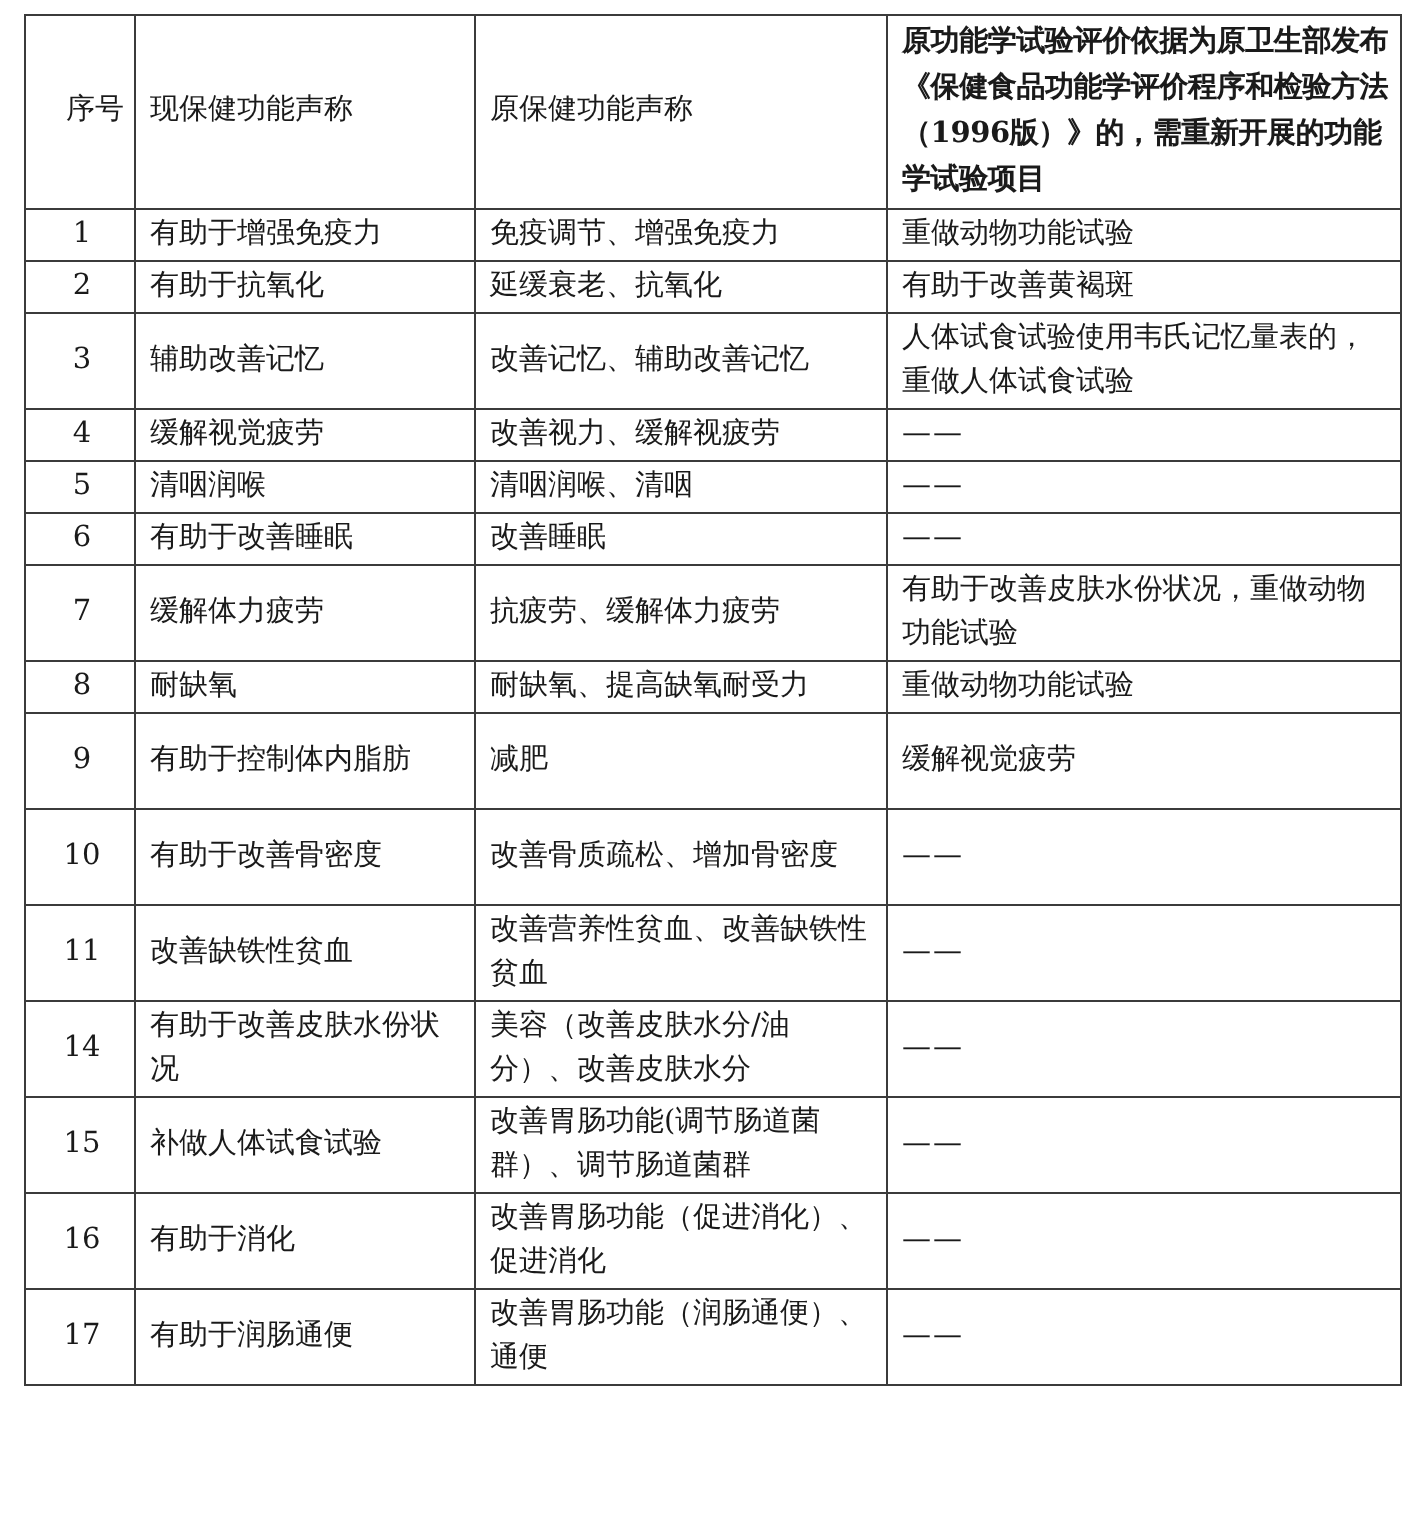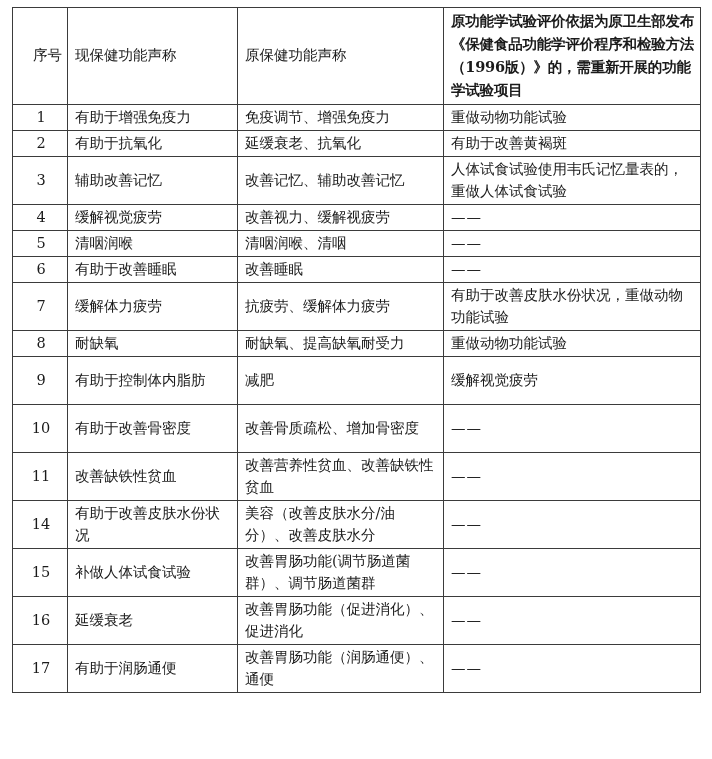--- a/index.html
+++ b/index.html
@@ -194,21 +194,21 @@
           <td class="note note-dash">——</td>
         </tr>
         <tr class="r2">
           <td class="idx">15</td>
           <td class="new-claim">补做人体试食试验</td>
           <td class="old-claim">改善胃肠功能(调节肠道菌群）、调节肠道菌群</td>
           <td class="note note-dash">——</td>
         </tr>
         <tr class="r2">
           <td class="idx">16</td>
-          <td class="new-claim">延缓衰老</td>
+          <td class="new-claim">有助于消化</td>
           <td class="old-claim">改善胃肠功能（促进消化）、促进消化</td>
           <td class="note note-dash">——</td>
         </tr>
         <tr class="r2">
           <td class="idx">17</td>
           <td class="new-claim">有助于润肠通便</td>
           <td class="old-claim">改善胃肠功能（润肠通便）、通便</td>
           <td class="note note-dash">——</td>
         </tr>
       </tbody>

